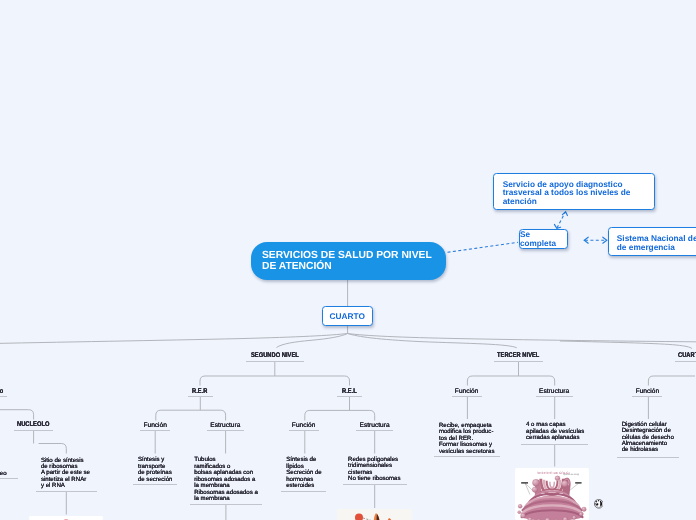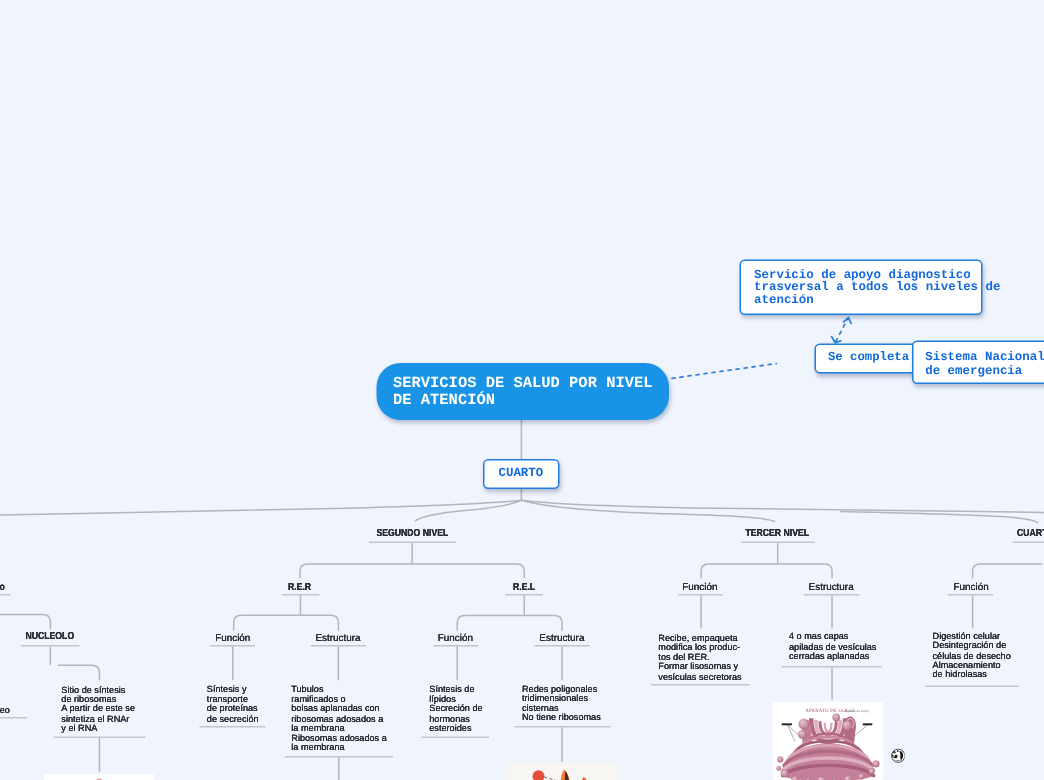--- a/index.html
+++ b/index.html
@@ -2,33 +2,33 @@
 <html><head>
 <meta charset="utf-8">
 <style>
   html,body{margin:0;padding:0;}
   body{width:696px;height:520px;overflow:hidden;background:#f0f4fd;
        font-family:"Liberation Sans",sans-serif;position:relative;
        -webkit-font-smoothing:antialiased;text-rendering:geometricPrecision;}
   #canvas{position:absolute;left:0;top:0;width:696px;height:520px;overflow:hidden;}
   svg.lines{position:absolute;left:0;top:0;width:696px;height:520px;overflow:visible;}
 
-  .box{position:absolute;box-sizing:border-box;font-family:Liberation Mono, monospace;}
+  .box{position:absolute;box-sizing:border-box;}
   .bluebox{background:#1993e6;border-radius:16px;color:#ffffff;font-weight:bold;
            box-shadow:1px 2px 3px rgba(40,60,100,.30);}
   .whitebox{background:#ffffff;border:1.5px solid #1f7fe0;border-radius:3.5px;color:#1269db;
             font-weight:bold;box-shadow:1px 2px 3px rgba(40,60,100,.30);}
 
   #root-box{left:251px;top:242px;width:195px;height:37.5px;
             font-size:10.3px;line-height:10.6px;letter-spacing:0;padding:9px 8px 0 11px;}
   #niveles-box{left:322px;top:306px;width:50.5px;height:19.5px;font-size:8.3px;
                letter-spacing:0;display:flex;align-items:center;justify-content:center;}
   #apoyo-box{left:493px;top:173px;width:162px;height:36.5px;font-size:8.3px;white-space:pre;
              line-height:8.4px;padding:6px 0 0 8.7px;letter-spacing:0;}
-  #completa-box{left:543px;top:229px;width:72px;height:19.5px;font-size:8.2px;
+  #completa-box{left:519px;top:229px;width:49px;height:19.5px;font-size:8.2px;
                 display:flex;align-items:center;justify-content:center;letter-spacing:0;}
   #sistema-box{left:608px;top:227px;width:110px;height:28.5px;font-size:8.3px;white-space:pre;
                line-height:9.1px;padding:5.5px 0 0 7.8px;letter-spacing:0;}
 
   .tnode{position:absolute;color:#2f2f3b;white-space:pre;
          text-shadow:0 0 0.35px #2f2f3b, 0 0 0.35px #2f2f3b;}
   .tnode.hdr{font-weight:bold;letter-spacing:0;font-size:6.8px;transform:scaleX(.85);transform-origin:0 50%;}
   .tnode.sec{font-size:6.6px;letter-spacing:0;}
   .tnode.leaf{font-size:6.1px;line-height:6.45px;letter-spacing:0;}
   .ul{position:absolute;height:1px;background:#c2c5cd;}

